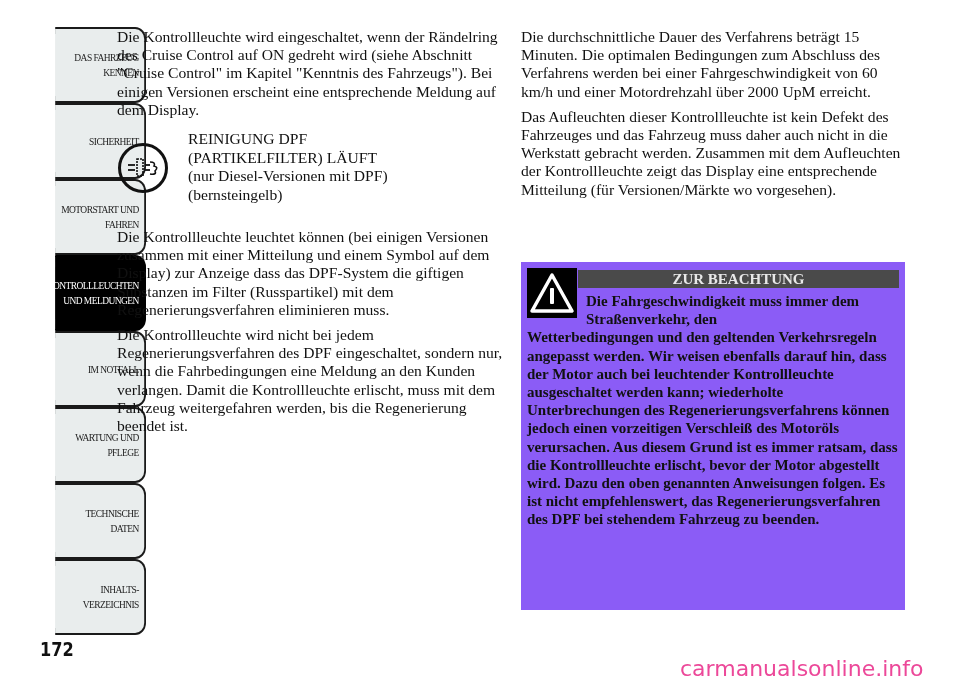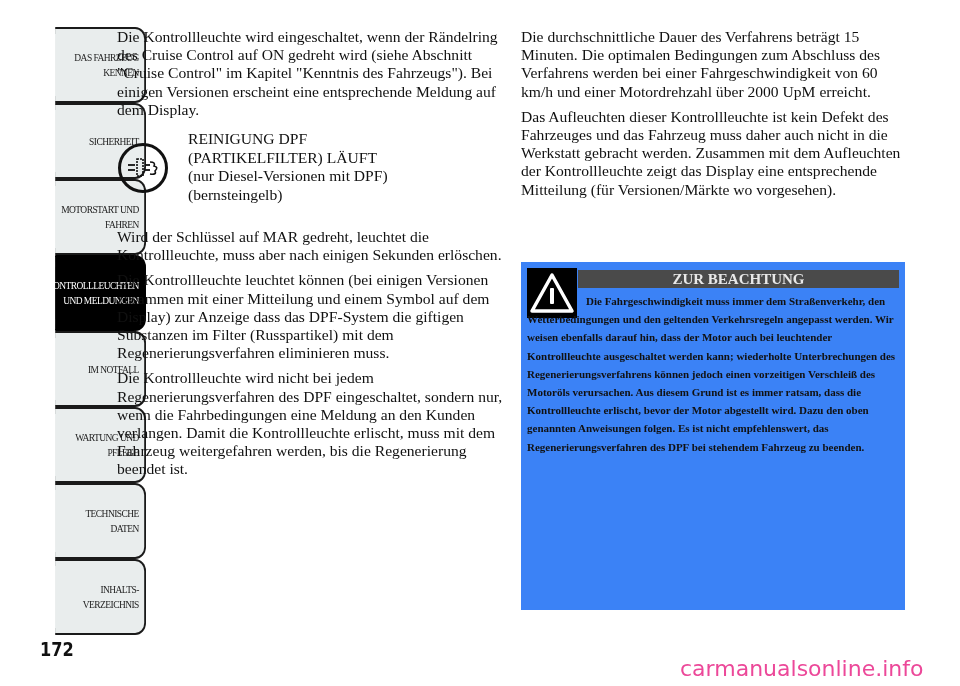--- a/index.html
+++ b/index.html
@@ -35,32 +35,32 @@
   .col p { margin: 0 0 7px 0; }
   .section-head { position: relative; height: 88px; margin: 11px 0 10px 0; }
   .dpf-icon { position: absolute; left: 0; top: 12px; width: 52px; height: 52px; }
   .section-title {
     position: absolute; left: 71px; top: 0; font-weight: normal;
     font-size: 15.6px; line-height: 18.5px; white-space: pre-line;
   }
   
   .warning {
     position: absolute; left: 521px; top: 262px; width: 384px; height: 348px;
-    background: #3b82f6; box-sizing: border-box; padding: 6px 6px 12px 6px;
+    background: #8b5cf6; box-sizing: border-box; padding: 6px 6px 12px 6px;
   }
   .warn-icon { position: absolute; left: 6px; top: 6px; width: 50px; height: 50px; background: #000; }
   .warn-header {
     position: absolute; left: 57px; top: 8px; width: 321px; height: 18px;
     background: #4a4a4a; color: #e8e8e8; text-align: center;
     font-family: "Liberation Serif", serif; font-weight: bold; font-size: 15px; line-height: 18px;
   }
   .warn-text {
     position: absolute; left: 0; top: 30px; width: 384px; box-sizing: border-box;
     padding: 0 6px; font-family: "Liberation Serif", serif; font-weight: bold;
-    font-size: 11px; line-height: 18.2px; color: #111;
+    font-size: 15px; line-height: 18.2px; color: #111;
   }
   .warn-text .first { padding-left: 59px; display: block; }
   .watermark {
     position: absolute; left: 680px; top: 656px;
     font-family: "DejaVu Sans", sans-serif; font-size: 22px; color: #ec4899;
   }
 </style>
 </head>
 <body>
 
@@ -93,21 +93,20 @@
       <rect x="20" y="17" width="6" height="17" fill="none" stroke="#111" stroke-width="1.6" stroke-dasharray="2 1"></rect>
       <line x1="28" y1="23" x2="33" y2="23" stroke="#111" stroke-width="1.8"></line>
       <line x1="28" y1="28" x2="33" y2="28" stroke="#111" stroke-width="1.8"></line>
       <path d="M33 20 q6 0 4 4 q5 1 1 5 q2 4 -5 3" fill="none" stroke="#111" stroke-width="1.6"></path>
     </svg>
     <div class="section-title">REINIGUNG DPF
 (PARTIKELFILTER) LÄUFT
 (nur Diesel-Versionen mit DPF)
 (bernsteingelb)</div>
   </div>
-  <p>Wird der Schlüssel auf MAR gedreht, leuchtet die Kontrollleuchte, muss aber nach einigen Sekunden erlöschen.</p>
   <p>Die Kontrollleuchte leuchtet können (bei einigen Versionen zusammen mit einer Mitteilung und einem Symbol auf dem Display) zur Anzeige dass das DPF-System die giftigen Substanzen im Filter (Russpartikel) mit dem Regenerierungsverfahren eliminieren muss.</p>
   <p>Die Kontrollleuchte wird nicht bei jedem Regenerierungsverfahren des DPF eingeschaltet, sondern nur, wenn die Fahrbedingungen eine Meldung an den Kunden verlangen. Damit die Kontrollleuchte erlischt, muss mit dem Fahrzeug weitergefahren werden, bis die Regenerierung beendet ist.</p>
 </section>
 
 <section class="col col-right">
   <p>Die durchschnittliche Dauer des Verfahrens beträgt 15 Minuten. Die optimalen Bedingungen zum Abschluss des Verfahrens werden bei einer Fahrgeschwindigkeit von 60 km/h und einer Motordrehzahl über 2000 UpM erreicht.</p>
   <p>Das Aufleuchten dieser Kontrollleuchte ist kein Defekt des Fahrzeuges und das Fahrzeug muss daher auch nicht in die Werkstatt gebracht werden. Zusammen mit dem Aufleuchten der Kontrollleuchte zeigt das Display eine entsprechende Mitteilung (für Versionen/Märkte wo vorgesehen).</p>
 </section>
 
 <aside class="warning">

